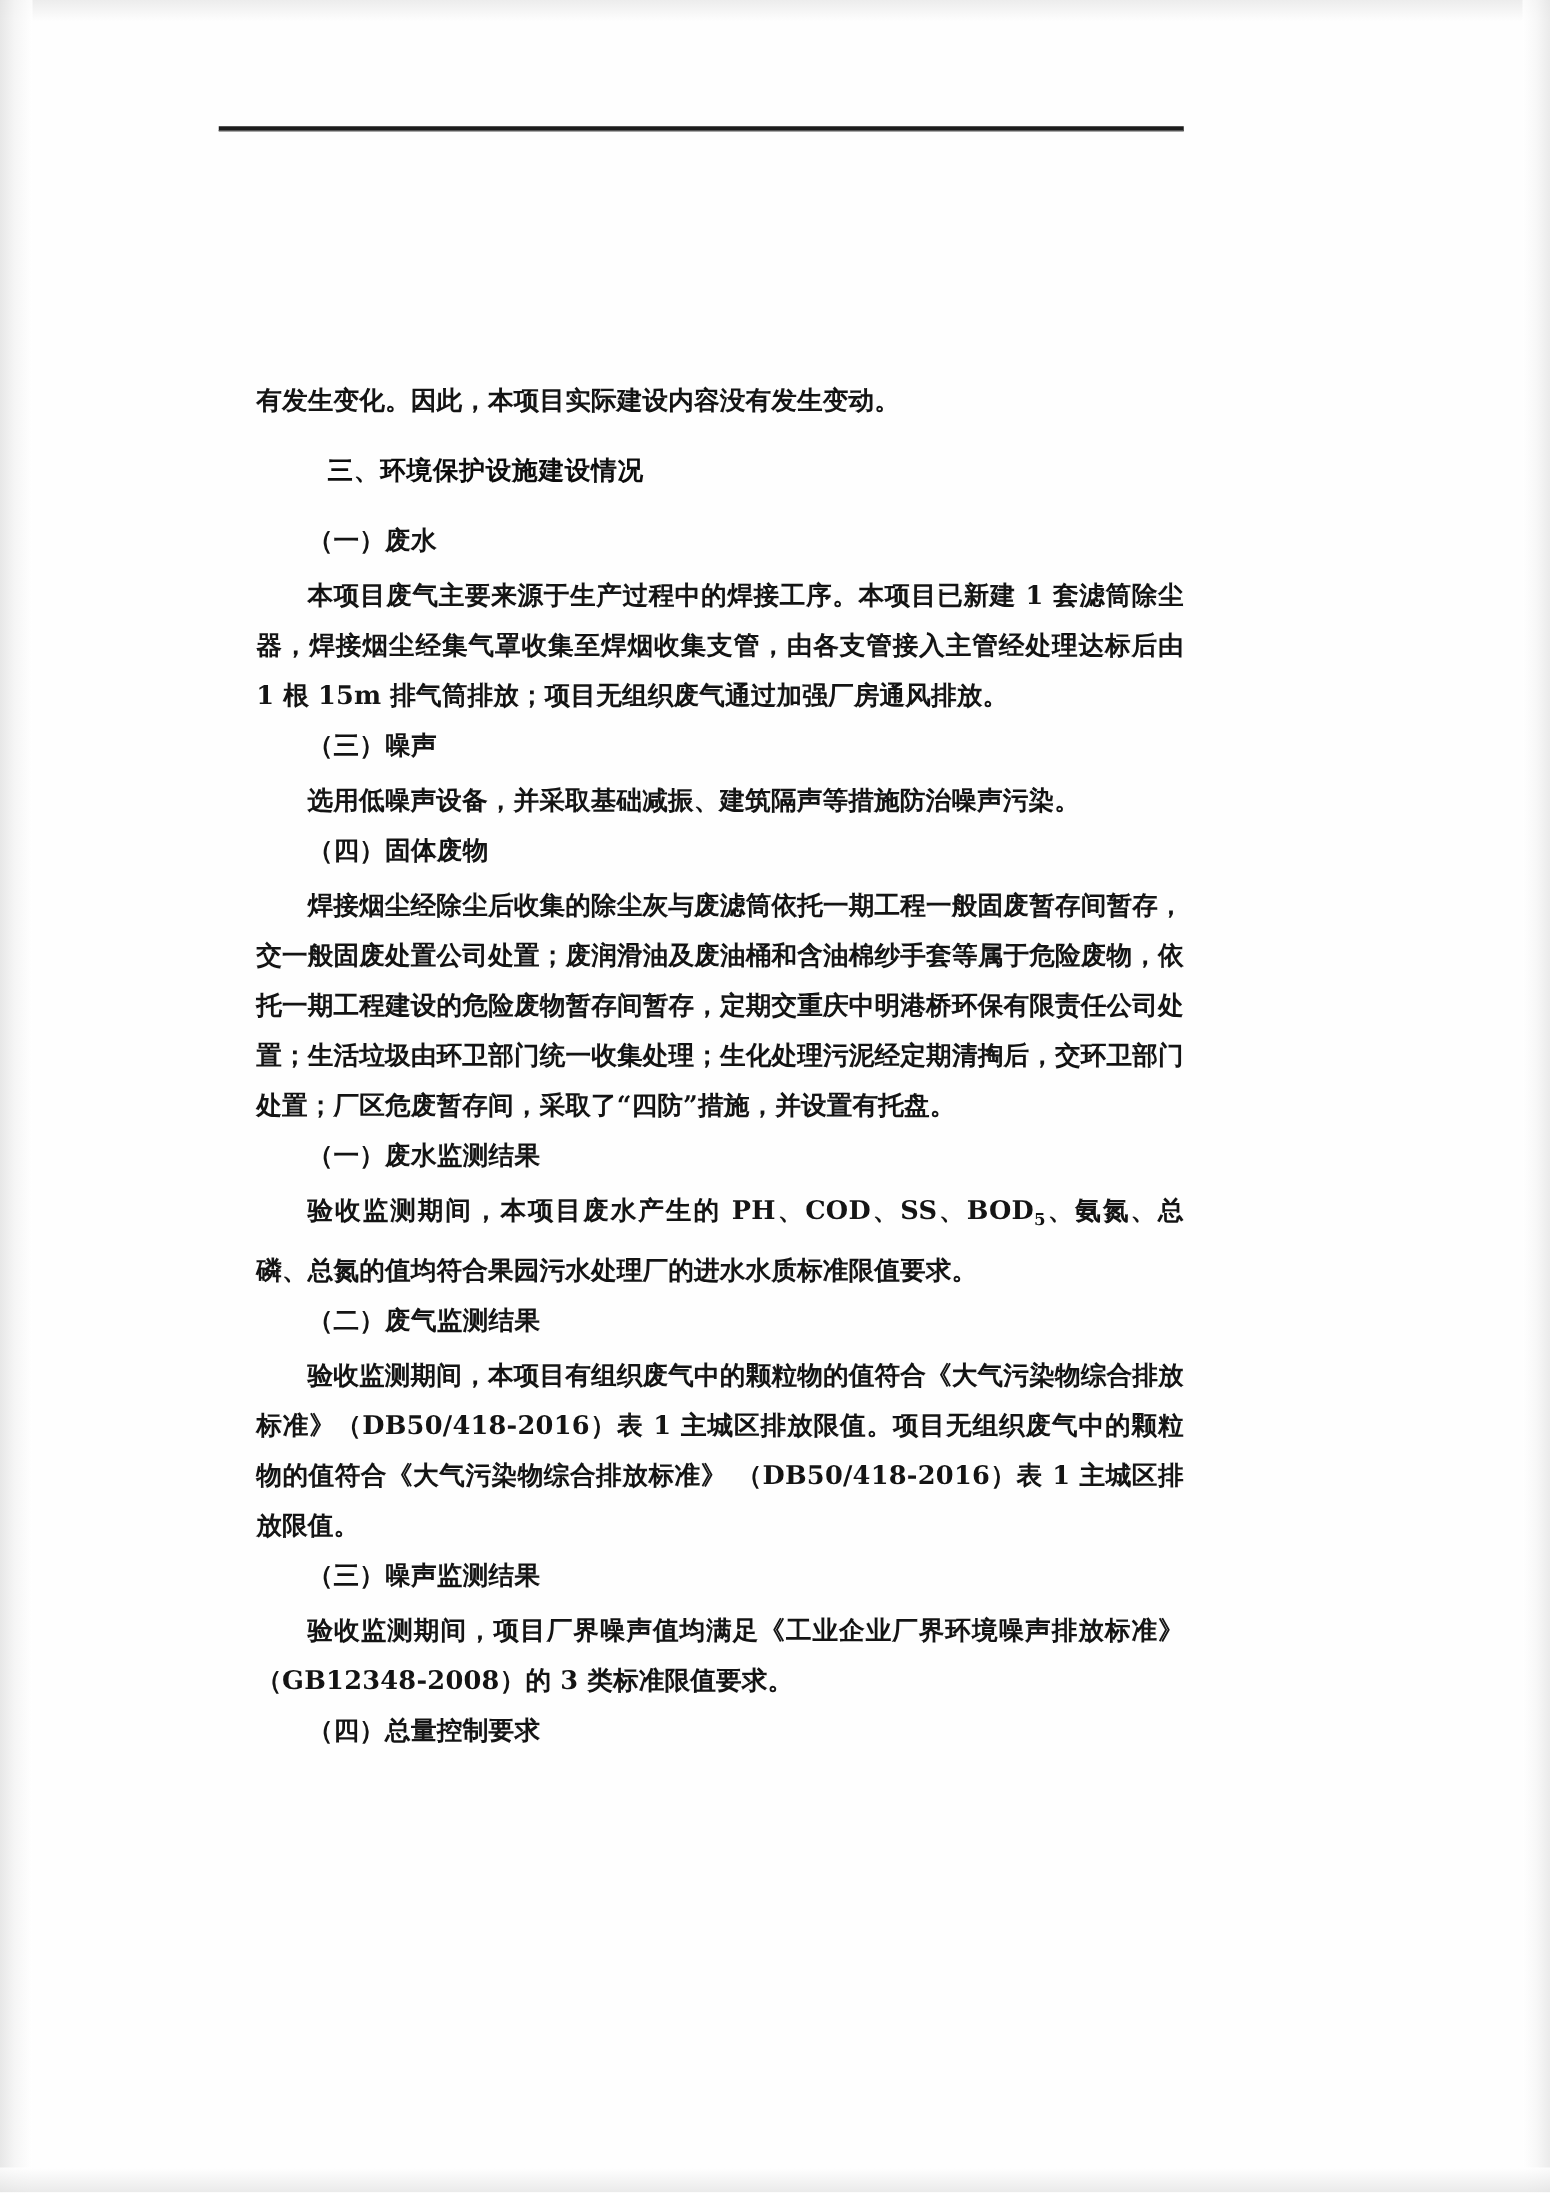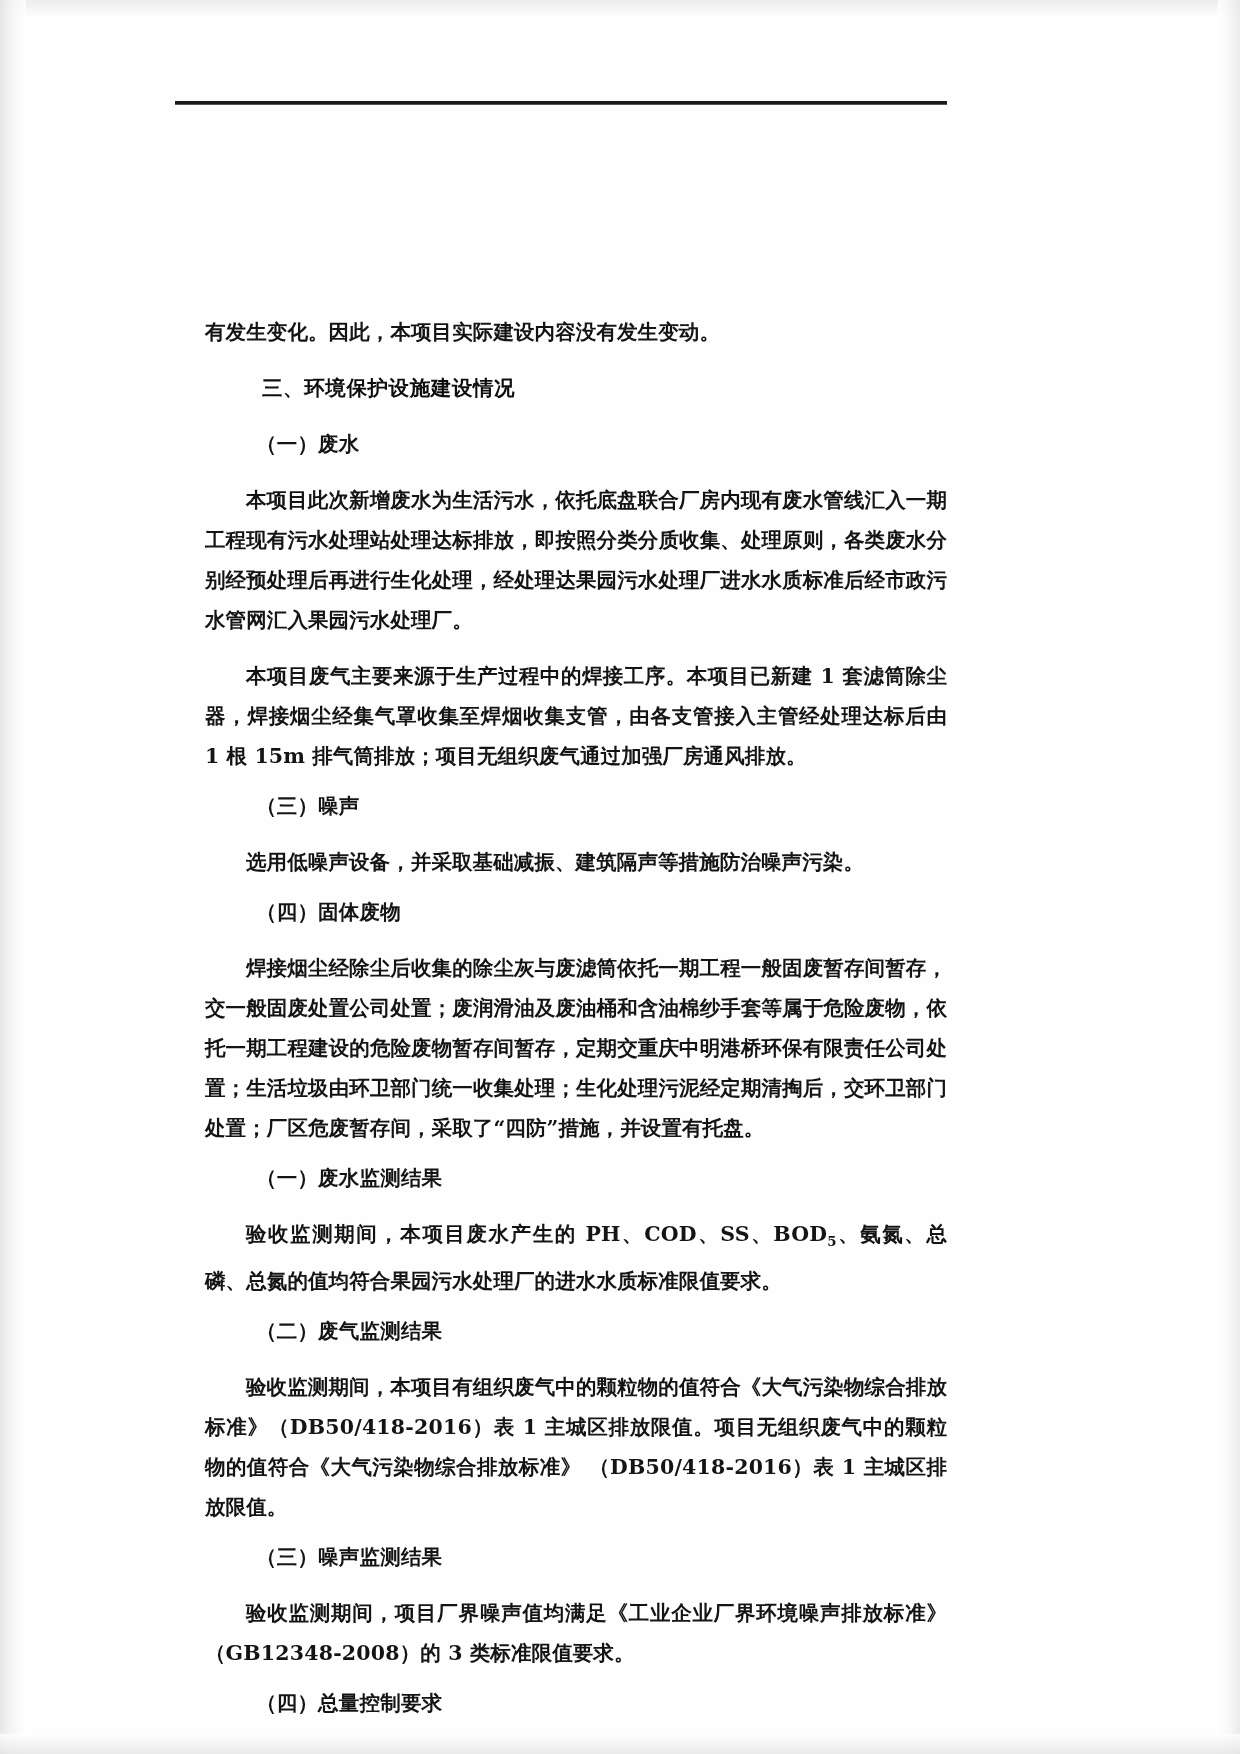--- a/index.html
+++ b/index.html
@@ -60,21 +60,21 @@
   }
 
   .content {
     position: absolute;
     left: 205px;
     top: 296px;
     width: 742px;
   }
 
   p.para {
-    margin: 16px 0 0 0;
+    margin: 4px 0 0 0;
     font-size: 20.5px;
     line-height: 40px;
     color: #141414;
     text-align: justify;
     text-justify: inter-ideograph;
     letter-spacing: 0.1px;
     font-weight: 600;
   }
   p.para.indent {
     text-indent: 2em;
@@ -82,21 +82,21 @@
   p.head {
     margin: 16px;
     font-size: 20.5px;
     line-height: 40px;
     color: #0d0d0d;
     font-weight: 700;
     text-indent: 2em;
     letter-spacing: 0.6px;
   }
   p.subhead {
-    margin: 10px;
+    margin: 0;
     font-size: 20.5px;
     line-height: 40px;
     color: #141414;
     font-weight: 600;
     text-indent: 2em;
     letter-spacing: 0.2px;
   }
   sub {
     font-size: 0.65em;
     vertical-align: sub;
@@ -119,21 +119,20 @@
   <div class="header-rule"></div>
 
   <div class="content">
 
     <p class="para">有发生变化。因此，本项目实际建设内容没有发生变动。</p>
 
     <p class="head">三、环境保护设施建设情况</p>
 
     <p class="subhead">（一）废水</p>
 
-    <p class="para indent">本项目此次新增废水为生活污水，依托底盘联合厂房内现有废水管线汇入一期工程现有污水处理站处理达标排放，即按照分类分质收集、处理原则，各类废水分别经预处理后再进行生化处理，经处理达果园污水处理厂进水水质标准后经市政污水管网汇入果园污水处理厂。</p>
 
 
     <p class="para indent">本项目废气主要来源于生产过程中的焊接工序。本项目已新建 1 套滤筒除尘器，焊接烟尘经集气罩收集至焊烟收集支管，由各支管接入主管经处理达标后由 1 根 15m 排气筒排放；项目无组织废气通过加强厂房通风排放。</p>
 
     <p class="subhead">（三）噪声</p>
 
     <p class="para indent">选用低噪声设备，并采取基础减振、建筑隔声等措施防治噪声污染。</p>
 
     <p class="subhead">（四）固体废物</p>
 

